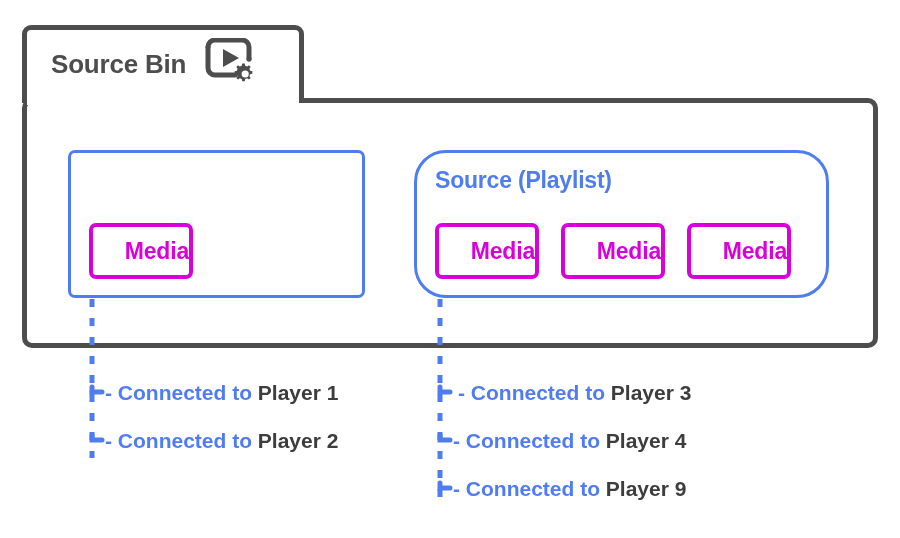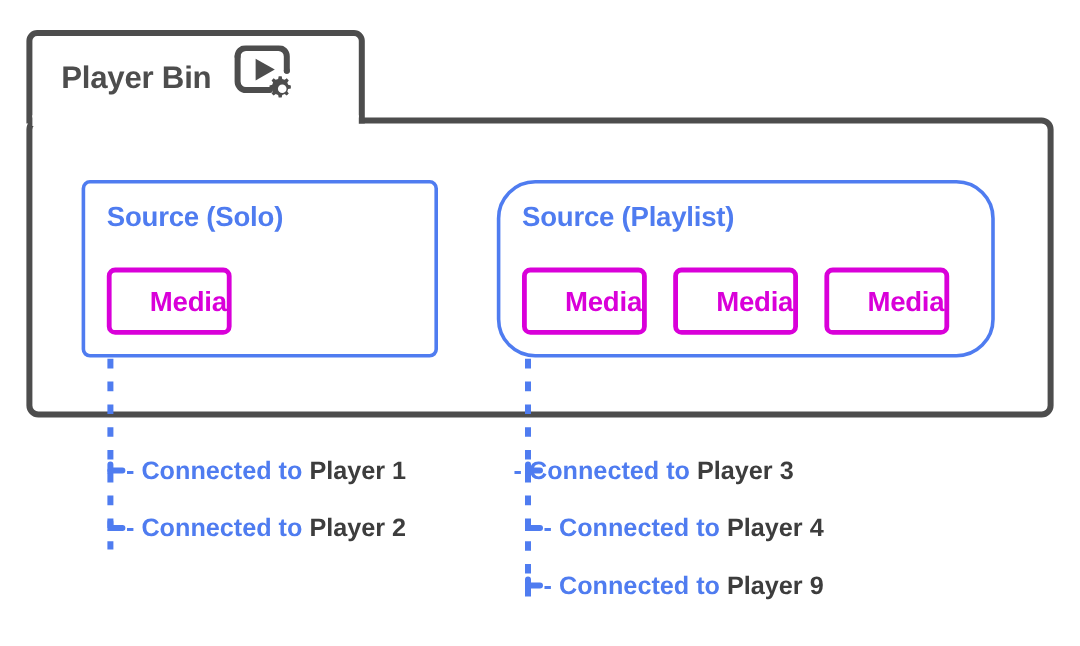--- a/index.html
+++ b/index.html
@@ -147,21 +147,20 @@
   .conn-player { color: #3d3d3d; }
 </style>
 </head>
 <body>
 
 <div id="canvas">
 
   <div id="bin-container"></div>
 
   <div class="source-card" id="source-solo">
-    <div class="source-label">Source (Solo)</div>
     <div class="media-row">
       <div class="media-box">
         <span class="media-label">Media</span>
       </div>
     </div>
   </div>
 
   <div class="source-card" id="source-playlist">
     <div class="source-label">Source (Playlist)</div>
     <div class="media-row">
@@ -171,21 +170,21 @@
       <div class="media-box">
         <span class="media-label">Media</span>
       </div>
       <div class="media-box">
         <span class="media-label">Media</span>
       </div>
     </div>
   </div>
 
   <div id="source-bin-tab">
-    <span id="tab-title">Player Bin</span>
+    <span id="tab-title">Source Bin</span>
     <span id="tab-icon">
       <svg width="52" height="48" viewBox="0 0 52 48" fill="none">
 
         <path d="M4 9 a7 7 0 0 1 7 -7 h27 a7 7 0 0 1 7 7 v12" stroke="#4d4d4d" stroke-width="5" stroke-linecap="round" fill="none"></path>
         <path d="M45 21 v0" stroke="#4d4d4d" stroke-width="5" stroke-linecap="round"></path>
         <path d="M4 9 v21 a7 7 0 0 0 7 7 h20" stroke="#4d4d4d" stroke-width="5" stroke-linecap="round" fill="none"></path>
 
         <path d="M19 11 L35 20 L19 29 Z" fill="#4d4d4d"></path>
 
         <g transform="translate(39,34)">
@@ -222,21 +221,21 @@
 
   <div class="conn-label" style="left:105px; top:381px;">
     <span class="conn-prefix">- Connected to</span>
     <span class="conn-player">Player 1</span>
   </div>
   <div class="conn-label" style="left:105px; top:429px;">
     <span class="conn-prefix">- Connected to</span>
     <span class="conn-player">Player 2</span>
   </div>
 
-  <div class="conn-label" style="left:428px; top:381px;">
+  <div class="conn-label" style="left:458px; top:381px;">
     <span class="conn-prefix">- Connected to</span>
     <span class="conn-player">Player 3</span>
   </div>
   <div class="conn-label" style="left:453px; top:429px;">
     <span class="conn-prefix">- Connected to</span>
     <span class="conn-player">Player 4</span>
   </div>
   <div class="conn-label" style="left:453px; top:477px;">
     <span class="conn-prefix">- Connected to</span>
     <span class="conn-player">Player 9</span>

